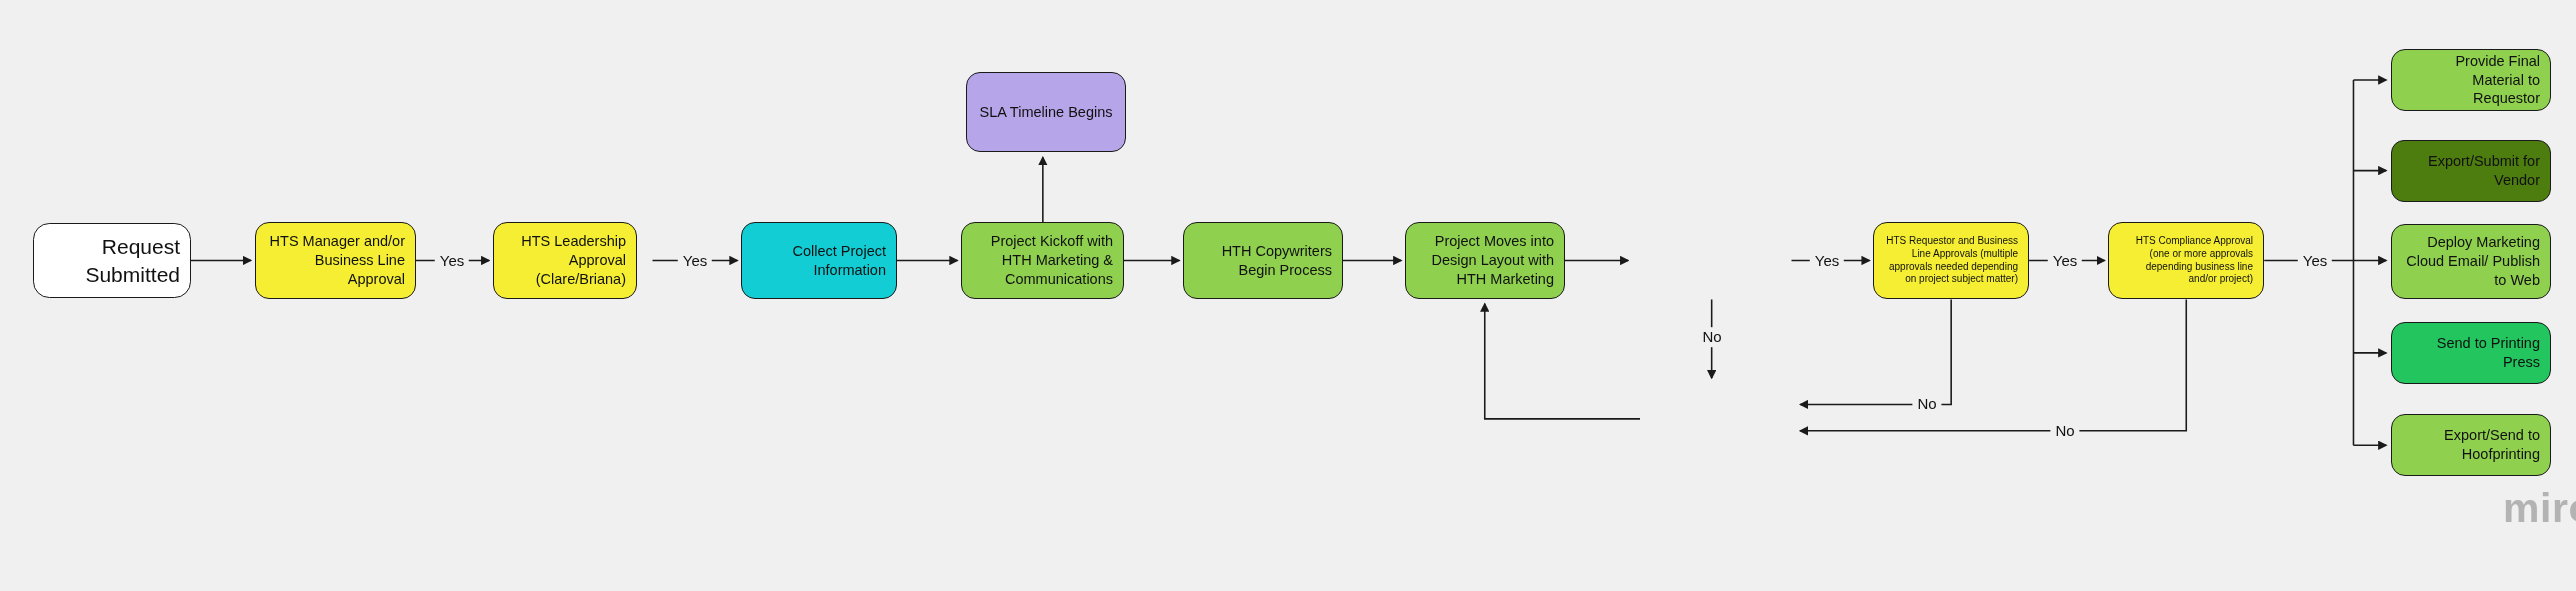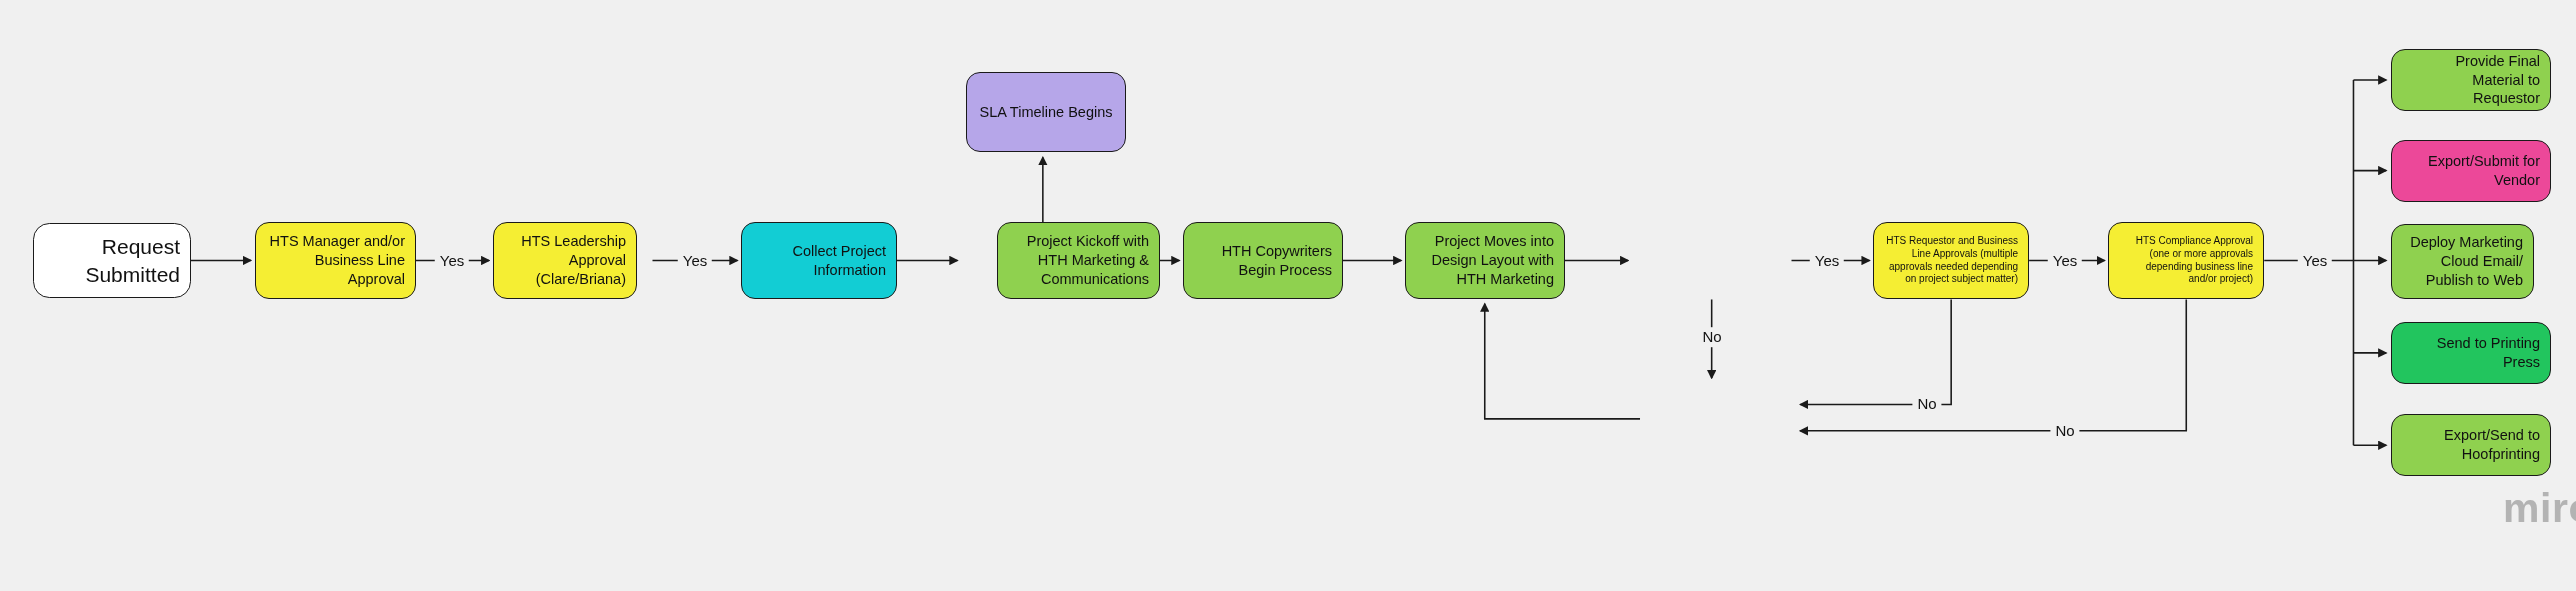--- a/index.html
+++ b/index.html
@@ -96,21 +96,21 @@
   </div>
 
   <div class="node fs-md" style="left: 741px; top: 222px; width: 156px; height: 77px; background-color: rgb(18, 205, 212);">
     <span>Collect Project Information</span>
   </div>
 
   <div class="node fs-md" style="left: 966px; top: 72px; width: 160px; height: 80px; background-color: rgb(182, 166, 233);">
     <span>SLA Timeline Begins</span>
   </div>
 
-  <div class="node fs-md" style="left: 961px; top: 222px; width: 163px; height: 77px; background-color: rgb(143, 209, 79); margin-left: 36px;">
+  <div class="node fs-md" style="left: 961px; top: 222px; width: 163px; height: 77px; background-color: rgb(143, 209, 79);">
     <span>Project Kickoff with HTH Marketing &amp; Communications</span>
   </div>
 
   <div class="node fs-md" style="left: 1183px; top: 222px; width: 160px; height: 77px; background-color: rgb(143, 209, 79);">
     <span>HTH Copywriters Begin Process</span>
   </div>
 
   <div class="node fs-md" style="left: 1405px; top: 222px; width: 160px; height: 77px; background-color: rgb(143, 209, 79);">
     <span>Project Moves into Design Layout with HTH Marketing</span>
   </div>
@@ -122,25 +122,25 @@
   </div>
 
   <div class="node fs-sm" style="left: 2108px; top: 222px; width: 156px; height: 77px; background-color: rgb(245, 238, 51);">
     <span>HTS Compliance Approval (one or more approvals depending business line and/or project)</span>
   </div>
 
   <div class="node fs-md" style="left: 2391px; top: 49px; width: 160px; height: 62px; background-color: rgb(143, 209, 79);">
     <span>Provide Final Material to Requestor</span>
   </div>
 
-  <div class="node fs-md" style="left: 2391px; top: 140px; width: 160px; height: 62px; background-color: #ec4899;">
+  <div class="node fs-md" style="left: 2391px; top: 140px; width: 160px; height: 62px; background-color: #4d7c0f; border-radius: 13px;">
     <span>Export/Submit for Vendor</span>
   </div>
 
-  <div class="node fs-md" style="left: 2391px; top: 224px; width: 143px; height: 75px; background-color: rgb(143, 209, 79);">
+  <div class="node fs-md" style="left: 2391px; top: 224px; width: 160px; height: 75px; background-color: rgb(143, 209, 79);">
     <span>Deploy Marketing Cloud Email/ Publish to Web</span>
   </div>
 
   <div class="node fs-md" style="left: 2391px; top: 322px; width: 160px; height: 62px; background-color: #22c55e;">
     <span>Send to Printing Press</span>
   </div>
 
   <div class="node fs-md" style="left: 2391px; top: 414px; width: 160px; height: 62px; background-color: rgb(143, 209, 79);">
     <span>Export/Send to Hoofprinting</span>
   </div>

